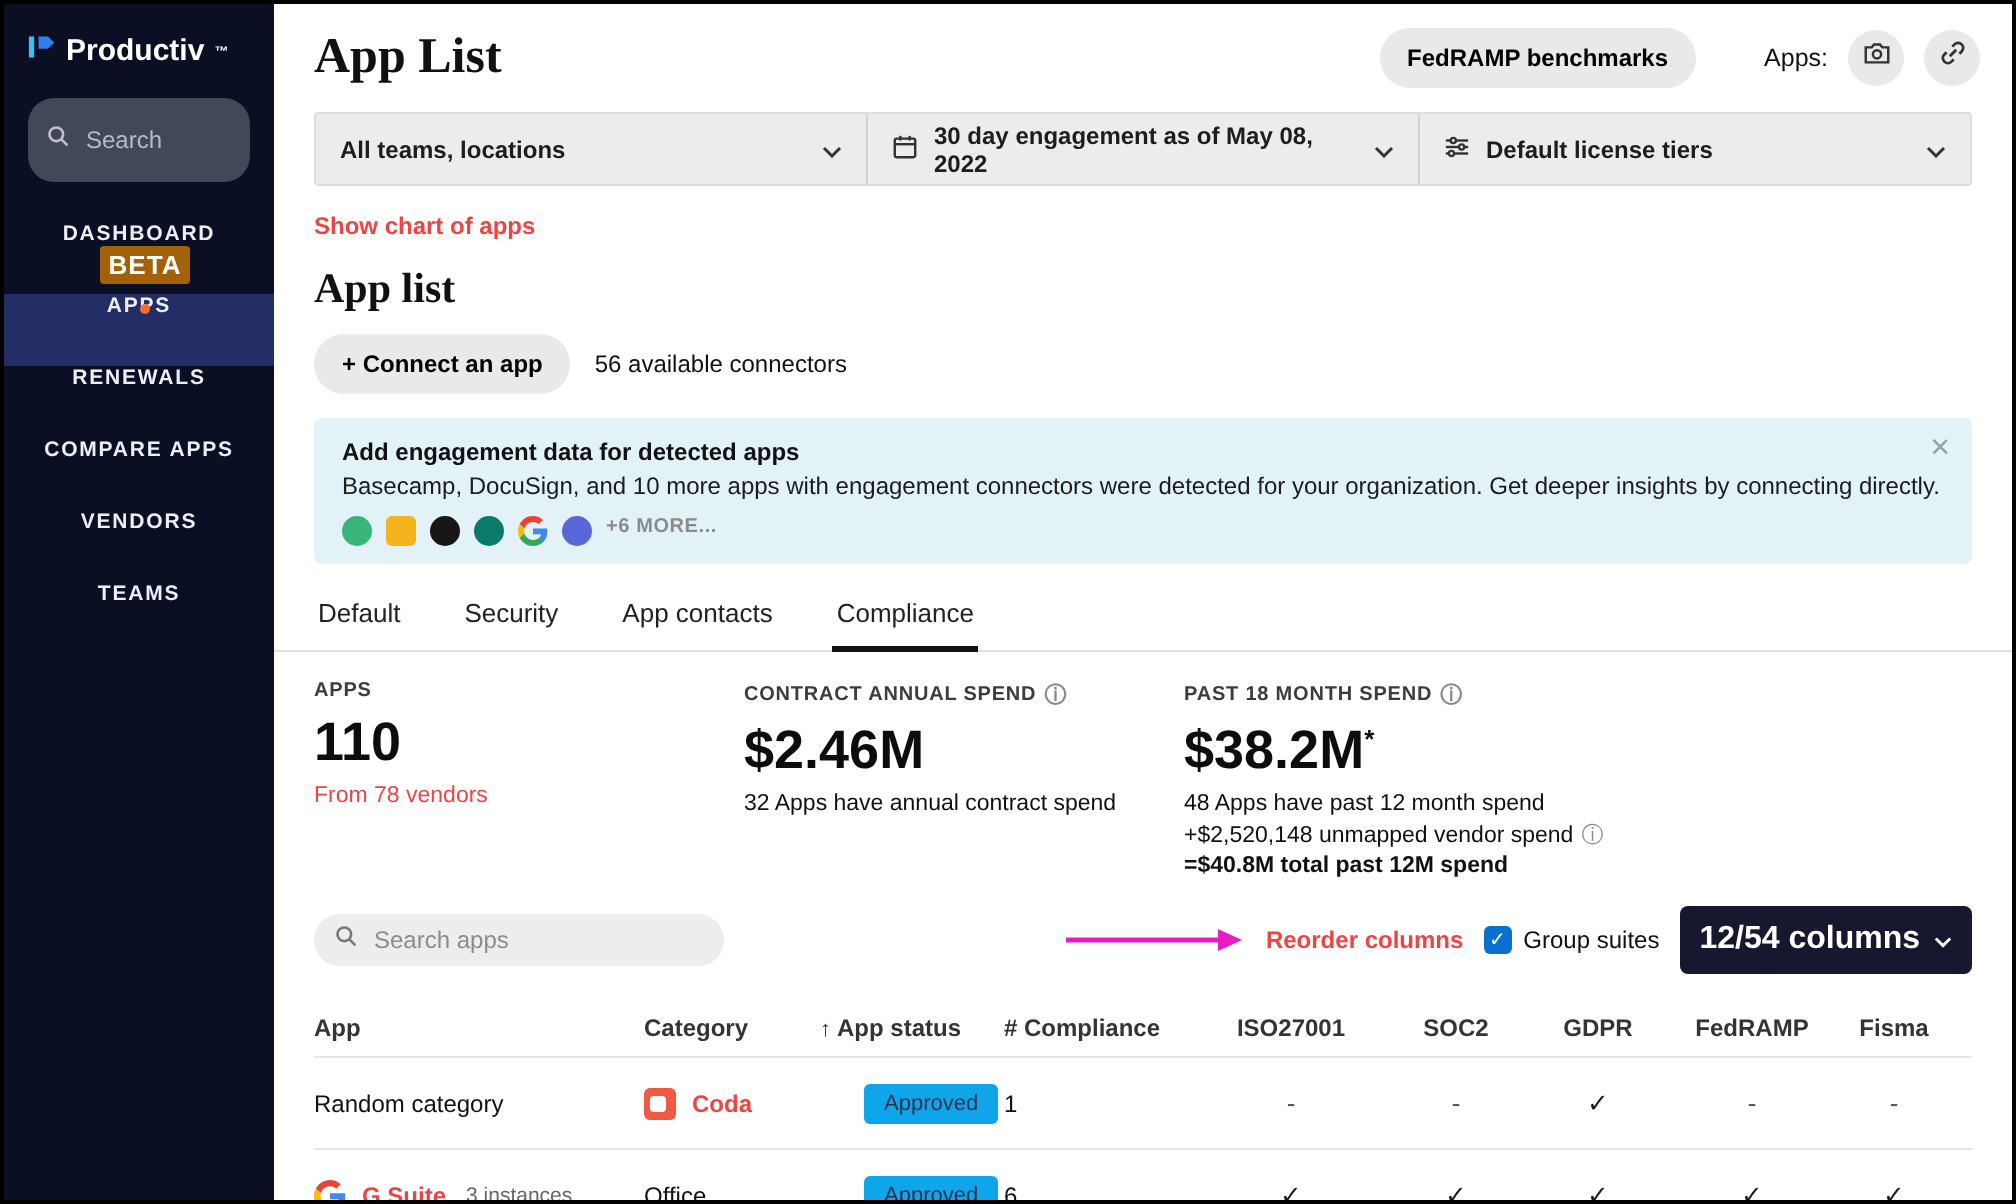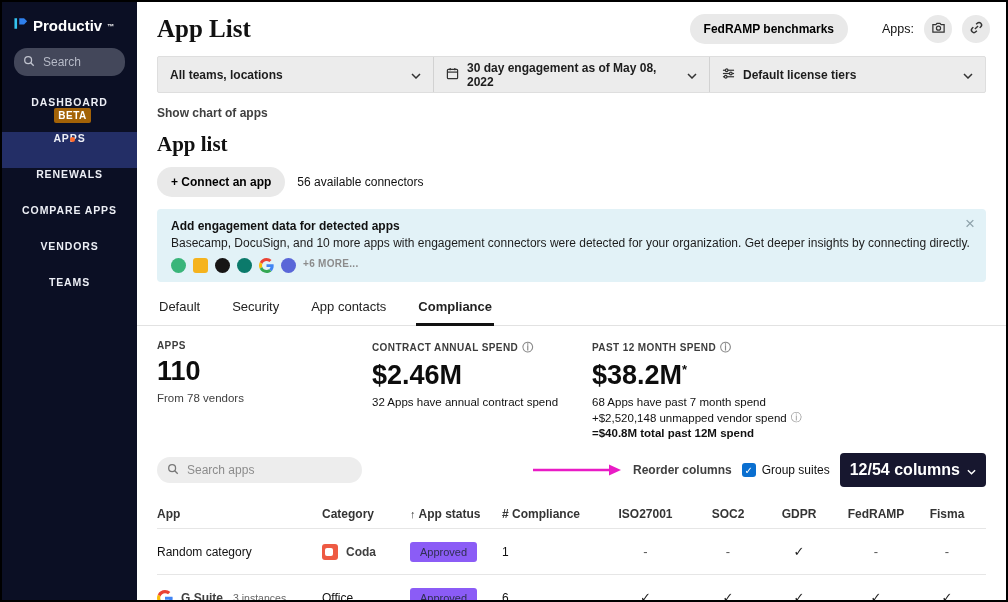--- a/index.html
+++ b/index.html
@@ -3,60 +3,60 @@
 <meta charset="utf-8">
 <style>
   * { box-sizing: border-box; }
   body { margin:0; background:#888; font-family:"Liberation Sans","DejaVu Sans",sans-serif; color:#111; }
   .frame { width:1008px; height:602px; border:2px solid #000; background:#fff; display:flex; overflow:hidden; }
 
   
   .sidebar { width:135px; flex-shrink:0; background:#0b0f24; color:#fff; display:flex; flex-direction:column; }
   .logo { display:flex; align-items:center; gap:5px; padding:14px 12px 2px; font-weight:700; font-size:15px; }
   .logo sup { font-size:7px; margin-top:2px; }
-  .side-search { margin:12px 12px 4px; background:#43475a; border-radius:13px; height:28px; display:flex; align-items:center; gap:6px; padding:0 9px; }
+  .side-search { margin:12px 12px 4px; background:#43475a; border-radius:13px; height:42px; display:flex; align-items:center; gap:6px; padding:0 9px; }
   .side-search input { background:transparent; border:none; outline:none; color:#fff; font-size:12px; width:100%; }
   .side-search input::placeholder { color:#b6bac7; }
   .nav { margin-top:16px; }
   .nav-item { height:36px; display:flex; align-items:center; padding:0 14px; font-size:10.5px; font-weight:700; letter-spacing:.9px; color:#eceef5; cursor:pointer;flex-direction:column; }
   .nav-item.active { background:#232e66; }
   .dot { width:5px; height:5px; border-radius:50%; background:#ff6b2c; margin-left:6px; margin-top:-7px; }
-  .beta { background:#a36207; color:#fff; font-size:10px; font-weight:700; padding:2px 4px; border-radius:2px; margin-left:6px; letter-spacing:.5px; }
+  .beta { background:#a36207; color:#fff; font-size:13px; font-weight:700; padding:2px 4px; border-radius:2px; margin-left:6px; letter-spacing:.5px; }
 
   
   .main { flex:1; display:flex; flex-direction:column; overflow:hidden; background:#fff; position:relative; }
   .topbar { height:54px; display:flex; align-items:center; padding:0 16px 0 20px; gap:12px; flex-shrink:0; }
   .page-title { font-family:"Liberation Serif","DejaVu Serif",serif; font-size:25px; font-weight:700; }
   .top-right { margin-left:auto; display:flex; align-items:center; gap:10px; }
   .btn-gray { background:#e9e9e9; border:none; border-radius:16px; padding:8px 14px; font-weight:700; font-size:12px; font-family:inherit; cursor:pointer; }
   .share-label { font-size:12.5px; margin-left:24px; }
   .icon-btn { width:28px; height:28px; border-radius:50%; background:#e9e9e9; display:flex; align-items:center; justify-content:center; cursor:pointer; }
 
   .filterbar { margin:0 20px; background:#ececec; border:1px solid #dedede; border-radius:2px; display:flex; height:37px; flex-shrink:0; }
   .filter-seg { flex:1; display:flex; align-items:center; gap:8px; padding:0 12px; border-right:1px solid #d2d2d2; font-size:12px; font-weight:700; color:#1d1d1d; cursor:pointer; }
   .filter-seg:last-child { border-right:none; }
   .filter-seg .chev { margin-left:auto; }
 
-  .link-blue { color:#404040; text-decoration:none; cursor:pointer; }
+  .link-blue { color:#ef4444; text-decoration:none; cursor:pointer; }
   .show-chart { margin:13px 20px 0; font-size:12px; font-weight:700; }
   .section-title { font-family:"Liberation Serif","DejaVu Serif",serif; font-size:21px; font-weight:700; margin:12px 20px 0; }
   .connect-row { margin:10px 20px 0; display:flex; align-items:center; gap:12px; font-size:12px; }
 
   .banner { margin:12px 20px 0; background:#e2f2f7; border-radius:4px; padding:10px 14px 9px; position:relative; font-size:12px; }
   .banner-title { font-weight:700; margin-bottom:3px; font-size:12px; }
   .banner-body { font-size:12px; color:#1c1c1c; }
   .banner-close { position:absolute; right:11px; top:6px; color:#8fa3ab; font-size:17px; cursor:pointer; line-height:1; }
   .banner-icons { display:flex; align-items:flex-start; gap:7px; margin-top:8px; }
   .cicon { width:15px; height:15px; border-radius:50%; display:inline-block; }
   .cicon.sq { border-radius:3px; }
   .more { color:#8b8b8b; font-size:10px; font-weight:700; letter-spacing:.3px; }
 
   .tabs { display:flex; gap:28px; padding:0 20px; border-bottom:1px solid #e2e2e2; margin-top:13px; flex-shrink:0; }
   .tab { font-size:13px; color:#222; padding:4px 2px 9px; cursor:pointer; }
-  .tab.active { font-weight:700; border-bottom:3px solid #111; margin-bottom:-1px; }
+  .tab.active { font-weight:400; border-bottom:3px solid #111; margin-bottom:-1px; }
 
   .stats { display:flex; padding:14px 20px 0; }
   .stat1 { width:215px; } .stat2 { width:220px; } .stat3 { flex:1; }
   .stat-label { font-size:10px; color:#3d3d3d; font-weight:700; letter-spacing:.4px; display:flex; align-items:center; gap:4px; }
   .stat-value { font-size:27px; font-weight:700; margin:5px 0 5px; color:#0d0d0d; }
   .stat-value sup { font-size:13px; }
   .stat-sub { font-size:11.5px; margin-top:2px; display:flex; align-items:center; gap:4px; }
   .stat-sub.bold { font-weight:700; }
   .info-i { color:#8a8a8a; font-size:11px; font-style:normal; }
 
@@ -74,21 +74,21 @@
   .trow { display:grid; grid-template-columns:165px 88px 92px 105px 95px 70px 72px 82px minmax(0,1fr); align-items:center; border-bottom:1px solid #e6e6e6; min-height:46px; }
   .thead { min-height:30px; color:#343434; font-weight:700; }
   .th, .td { padding-right:18px; }
   .c { text-align:center; }
   .sort-arrow { font-size:11px; margin-right:3px; }
   .app-cell { display:flex; align-items:center; gap:8px; }
   .app-link { font-weight:700; font-size:12px; }
   .instances { font-size:10.5px; color:#666; margin-left:2px; }
   .coda-icon { width:16px; height:16px; background:#ee5a43; border-radius:3px; position:relative; flex-shrink:0; }
   .coda-icon span { position:absolute; left:3px; top:4px; width:8px; height:8px; background:#fff; border-radius:2px; }
-  .badge { display:inline-block; font-size:11px; padding:4px 10px; border-radius:3px; background:#8b5cf6; color:#2f2f52; }
+  .badge { display:inline-block; font-size:11px; padding:4px 10px; border-radius:3px; background:#0ea5e9; color:#2f2f52;margin-left:22px; }
   .mark { font-size:13px; color:#1c1c1c; }
   .dash { color:#555; }
 </style>
 </head>
 <body>
 
 <div class="frame">
 
   <aside class="sidebar">
     <div class="logo">
@@ -253,25 +253,25 @@
       <div class="stat2">
         <div class="stat-label">
           <span>CONTRACT ANNUAL SPEND</span>
           <i class="info-i">ⓘ</i>
         </div>
         <div class="stat-value">$2.46M</div>
         <div class="stat-sub">32 Apps have annual contract spend</div>
       </div>
       <div class="stat3">
         <div class="stat-label">
-          <span>PAST 12 MONTH SPEND</span>
+          <span>PAST 18 MONTH SPEND</span>
           <i class="info-i">ⓘ</i>
         </div>
         <div class="stat-value"><span>$38.2M</span><sup>*</sup></div>
-        <div class="stat-sub">68 Apps have past 7 month spend</div>
+        <div class="stat-sub">48 Apps have past 12 month spend</div>
         <div class="stat-sub">
           <span>+$2,520,148 unmapped vendor spend</span>
           <i class="info-i">ⓘ</i>
         </div>
         <div class="stat-sub bold">=$40.8M total past 12M spend</div>
       </div>
     </div>
 
     <div class="controls">
       <div class="search-apps">

